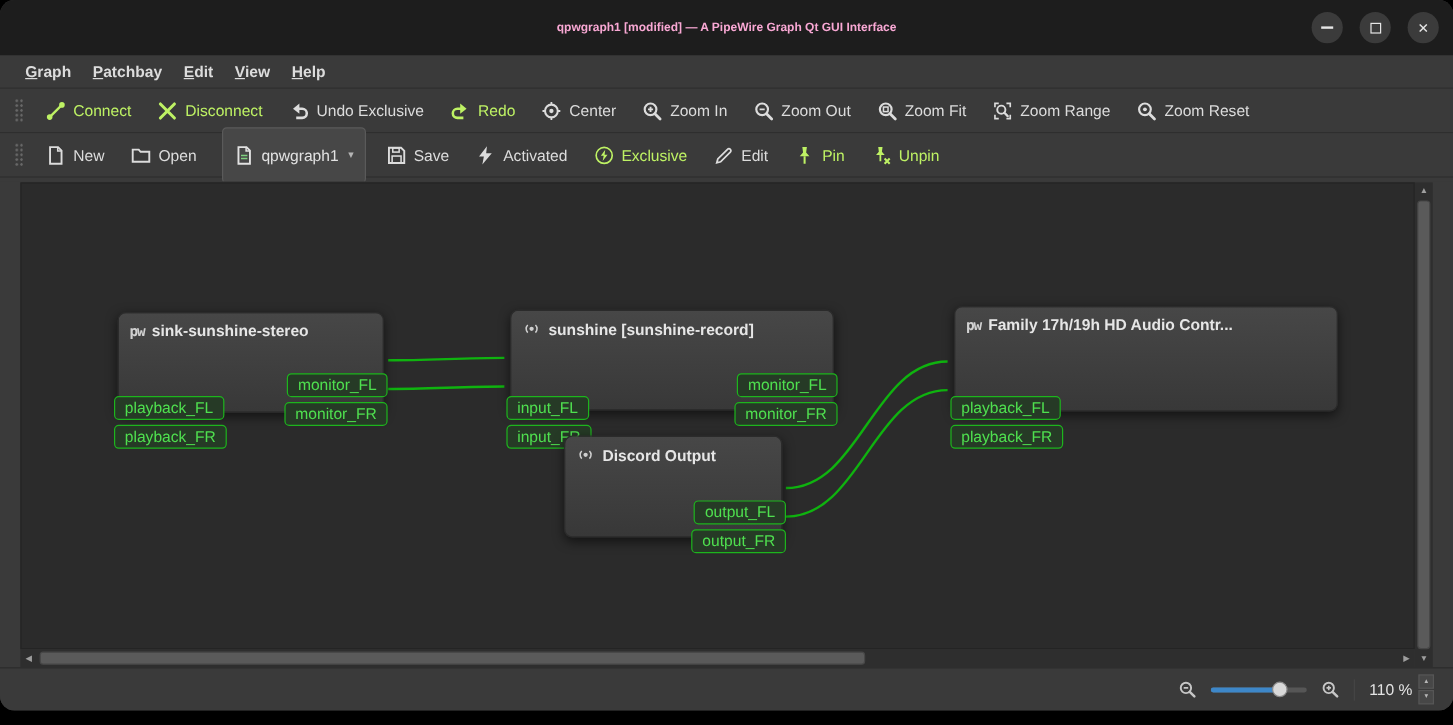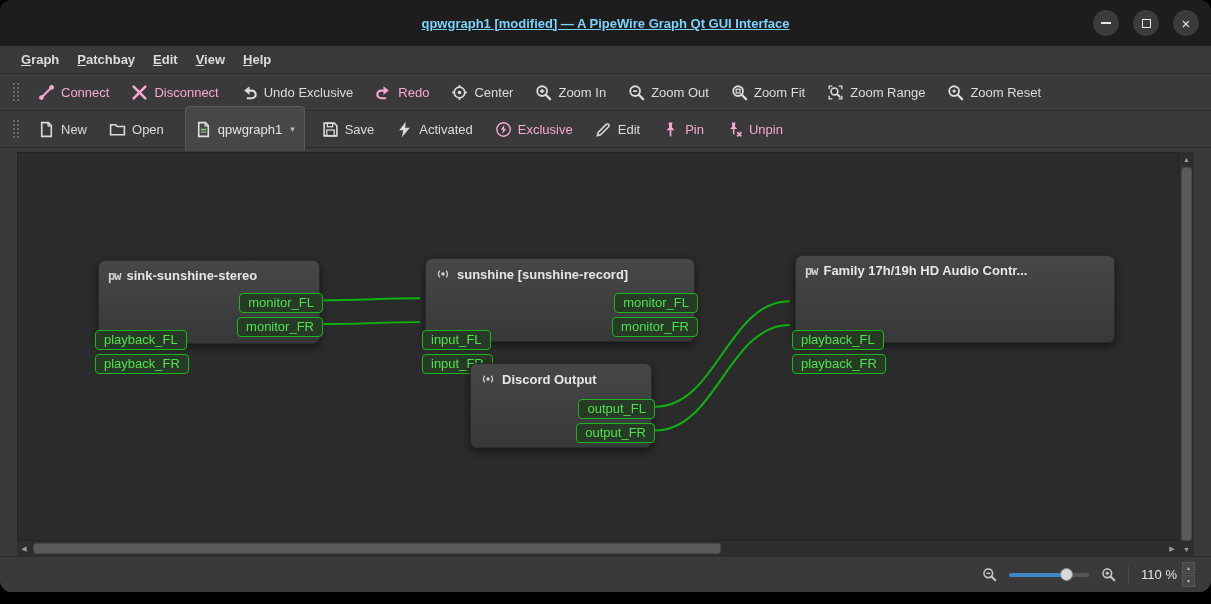--- a/index.html
+++ b/index.html
@@ -1,58 +1,58 @@
 <!DOCTYPE html>
 <html><head>
 <meta charset="utf-8">
 <style>
   * { box-sizing: border-box; margin: 0; padding: 0; }
   html,body { width:1211px; height:604px; background:#000; font-family:"Liberation Sans",sans-serif; overflow:hidden; }
   .window { position:absolute; left:0; top:0; width:1211px; height:592px; border-radius:12px; overflow:hidden; background:#3a3a3a; }
 
   
   .titlebar { height:46px; background:#1d1d1d; position:relative; display:flex; align-items:center; justify-content:center; }
-  .title { color:#7dd3fc; font-size:13px; font-weight:bold;text-decoration:underline; }
+  .title { color:#f9a8d4; font-size:10px; font-weight:bold; }
   .winbtns { position:absolute; right:12px; top:10px; display:flex; gap:14px; }
   .winbtn { width:26px; height:26px; border-radius:50%; background:#3b3b3b; display:flex; align-items:center; justify-content:center; color:#e6e6e6; cursor:default; }
   .glyph-min { width:10px; height:2px; background:#e6e6e6; display:block; }
   .glyph-max { width:9px; height:9px; border:1.5px solid #e6e6e6; display:block; }
   .glyph-close { font-size:15px; line-height:1; }
 
   
   .menubar { height:28px; background:#3a3a3a; display:flex; align-items:center; padding-left:12px; border-bottom:1px solid #2e2e2e; }
   .menu-item { padding:4px 9px; color:#dcdcdc; font-size:13px;font-weight:bold; }
   .mn { display:inline-block; }
   .mn::first-letter { text-decoration:underline; }
 
   
   .toolbar { height:37px; background:#3a3a3a; display:flex; align-items:center; padding-left:10px; border-bottom:1px solid #2e2e2e; }
   .tb-handle { width:7px; height:20px; margin:0 10px 0 2px; background-image:radial-gradient(#686868 1px, transparent 1.2px); background-size:4px 4px; }
   .tb-btn { display:flex; align-items:center; gap:6px; padding:5px 9px; margin-right:4px; color:#dcdcdc; font-size:13px; border-radius:4px; white-space:nowrap; }
-  .tb-btn.disabled { color:#f9a8d4; }
+  .tb-btn.disabled { color:#bef264; }
   .ticon { width:17px; height:17px; display:block; flex:0 0 auto; }
   .ticon svg { width:100%; height:100%; display:block; }
   .tb-combo { display:flex; align-items:center; gap:6px; padding:14px 9px; background:#474747; border:1px solid #5a5a5a; border-radius:4px; color:#e2e2e2; font-size:13px; margin:0 8px; }
   .combo-arrow { font-size:9px; color:#b5b5b5; margin-left:2px; }
 
   
   .workspace { position:absolute; left:0; top:151px; right:0; bottom:36px; background:#3a3a3a; }
   .canvas { position:absolute; left:17px; top:1px; width:1162px; height:389px; background:#2b2b2b; border:1px solid #242424; }
   .cables { position:absolute; left:0; top:0; width:100%; height:100%; }
   .cables path { stroke:#0fb30f; stroke-width:2; fill:none; }
 
   .node { position:absolute; background:linear-gradient(180deg,#474747,#383838); border:1px solid #2b2b2b; border-radius:7px; box-shadow:0 3px 9px rgba(0,0,0,0.55); }
   .node-head { display:flex; align-items:center; gap:6px; padding:7px 9px 4px 9px; }
   .node-icon { width:16px; height:16px; color:#cfcfcf; flex:0 0 auto; }
   .node-icon svg { width:100%; height:100%; display:block; }
   .node-icon.pw { width:auto; height:auto; font-family:"DejaVu Sans Mono",monospace; font-size:12px; font-weight:bold; color:#d2d2d2; letter-spacing:-1px; }
   .node-title { color:#e6e6e6; font-size:13px; font-weight:bold; white-space:nowrap; overflow:hidden; }
   .port { position:absolute; height:20px; line-height:18px; padding:0 8px; background:#263a26; border:1px solid #1db51d; border-radius:4px; color:#4fe04f; font-size:13px; white-space:nowrap; }
   .port.in { left:-4px;margin-top:37px; }
-  .port.out { right:-4px; }
+  .port.out { right:-4px;margin-top:18px; }
 
   
   .vscroll { position:absolute; left:1179px; top:1px; width:15px; height:404px; background:#2e2e2e; }
   .hscroll { position:absolute; left:17px; top:390px; width:1162px; height:15px; background:#2e2e2e; }
   .scroll-arrow { position:absolute; color:#9e9e9e; font-size:7px; display:flex; align-items:center; justify-content:center; }
   .vscroll .scroll-arrow { width:15px; height:14px; left:0; }
   .hscroll .scroll-arrow { width:14px; height:15px; top:0; }
   .vthumb { position:absolute; left:2px; right:2px; top:15px; bottom:15px; background:#5a5a5a; border-radius:3px; border:1px solid #474747; }
   .hthumb { position:absolute; top:2px; bottom:2px; left:16px; width:688px; background:#5a5a5a; border-radius:3px; border:1px solid #474747; }
 

